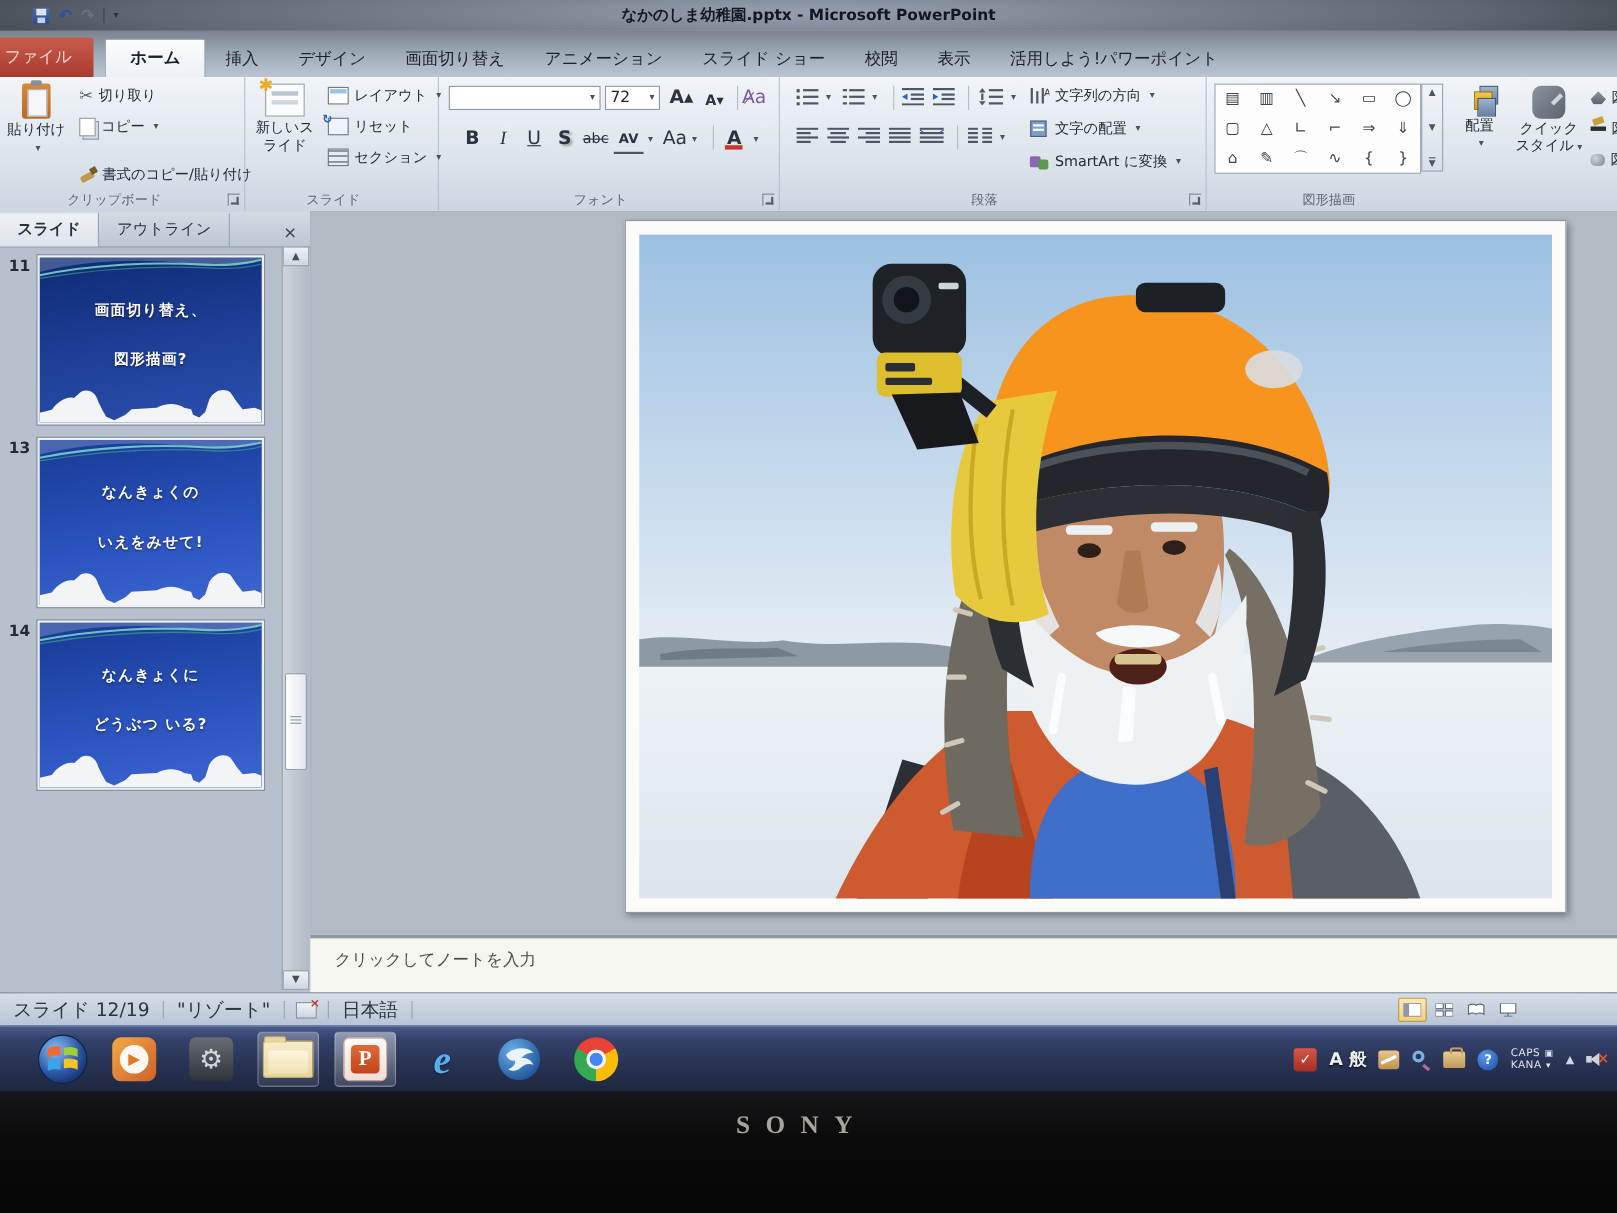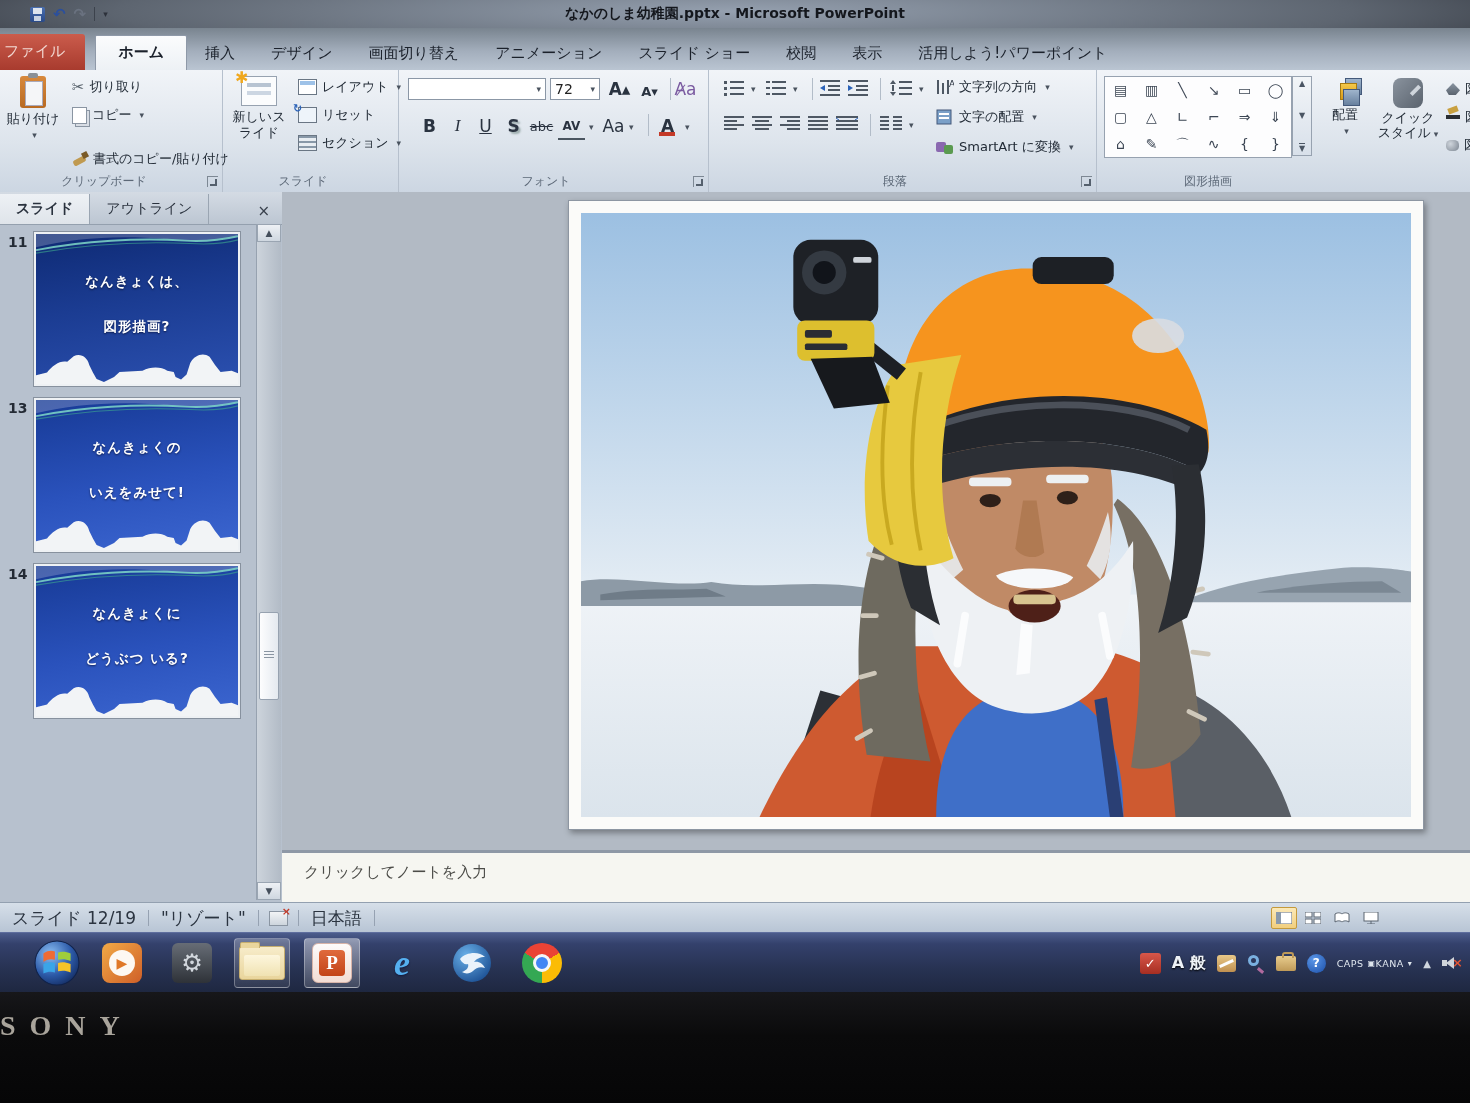--- a/index.html
+++ b/index.html
@@ -171,31 +171,31 @@
   .tr-mode{color:#eef2f7;font-size:16px;font-weight:bold;text-shadow:0 1px 2px #000}
   .tr-brush{width:19px;height:17px;background:linear-gradient(#e8c888,#c09050);border-radius:3px;position:relative;overflow:hidden}
   .tr-brush:after{content:"";position:absolute;left:2px;top:7px;width:15px;height:3px;background:#fdfdfd;transform:rotate(-25deg)}
   .tr-mag{width:18px;height:18px;position:relative}
   .tr-mag:before{content:"";position:absolute;left:1px;top:1px;width:11px;height:11px;border:3px solid #7ab0e0;border-radius:50%;box-sizing:border-box}
   .tr-mag:after{content:"";position:absolute;right:1px;bottom:0;width:7px;height:3px;background:#b06a9e;transform:rotate(40deg)}
   .tr-box{width:20px;height:15px;background:linear-gradient(#e8cc8e,#bf9a58);border-radius:2px;position:relative}
   .tr-box:after{content:"";position:absolute;left:6px;top:-4px;width:8px;height:4px;border:2px solid #bf9a58;border-bottom:none;border-radius:3px 3px 0 0}
   .tr-help{width:19px;height:19px;border-radius:50%;background:radial-gradient(circle at 35% 30%,#5a96e8,#1c4fa8);
     color:#fff;font-size:12px;font-weight:bold;display:flex;align-items:center;justify-content:center}
-  .tr-kbd{display:flex;flex-direction:row;line-height:11px;font-size:9.5px;color:#dfe6ee;letter-spacing:.5px}
+  .tr-kbd{display:flex;flex-direction:column;line-height:11px;font-size:9.5px;color:#dfe6ee;letter-spacing:.5px}
   .tr-kbd span{display:flex;gap:4px;align-items:center}
   .tr-up{color:#cfd6de;font-size:10px}
   .tr-mute{position:relative;width:18px;height:16px}
   .tr-mute:before{content:"";position:absolute;left:0;top:5px;width:5px;height:6px;background:#cfd4da}
   .tr-mute:after{content:"";position:absolute;left:4px;top:2px;border-top:6px solid transparent;border-bottom:6px solid transparent;border-right:8px solid #cfd4da}
   .mute-x{position:absolute;right:-3px;top:0;color:#e05535;font-weight:bold;font-size:13px}
   
   .bezel{position:absolute;left:0;top:992px;right:0;bottom:0;background:linear-gradient(#17171a,#0a0a0b 40%,#060607)}
-  .brand{position:absolute;left:0;right:12px;top:18px;text-align:left;color:#a9a49b;
-    font-family:"Liberation Serif",serif;font-weight:bold;font-size:28px;letter-spacing:14px}
+  .brand{position:absolute;left:0;right:12px;top:18px;text-align:center;color:#a9a49b;
+    font-family:"Liberation Serif",serif;font-weight:bold;font-size:23px;letter-spacing:14px}
 </style>
 </head>
 <body>
 
 <svg width="0" height="0" style="position:absolute">
   <defs>
     <linearGradient id="g-sky" x1="0" y1="0" x2="0" y2="1">
       <stop offset="0" stop-color="#9cc0e2"></stop>
         <stop offset="1" stop-color="#e8eff5"></stop>
     </linearGradient>
@@ -641,21 +641,21 @@
     </div>
     <div class="thumbs">
 
       <div class="titem" style="margin-top:8px">
         <span class="tnum">11</span>
         <div class="thumb">
           <div class="bslide b11">
             <svg class="swooshsvg">
                 <use href="#swoosh"></use>
               </svg>
-            <span class="bline bl1">なんきょくは、</span>
+            <span class="bline bl1">画面切り替え、</span>
             <span class="bline bl2">図形描画?</span>
             <svg class="bergsvg">
                 <use href="#berg"></use>
               </svg>
           </div>
         </div>
       </div>
 
 
       <div class="titem">

